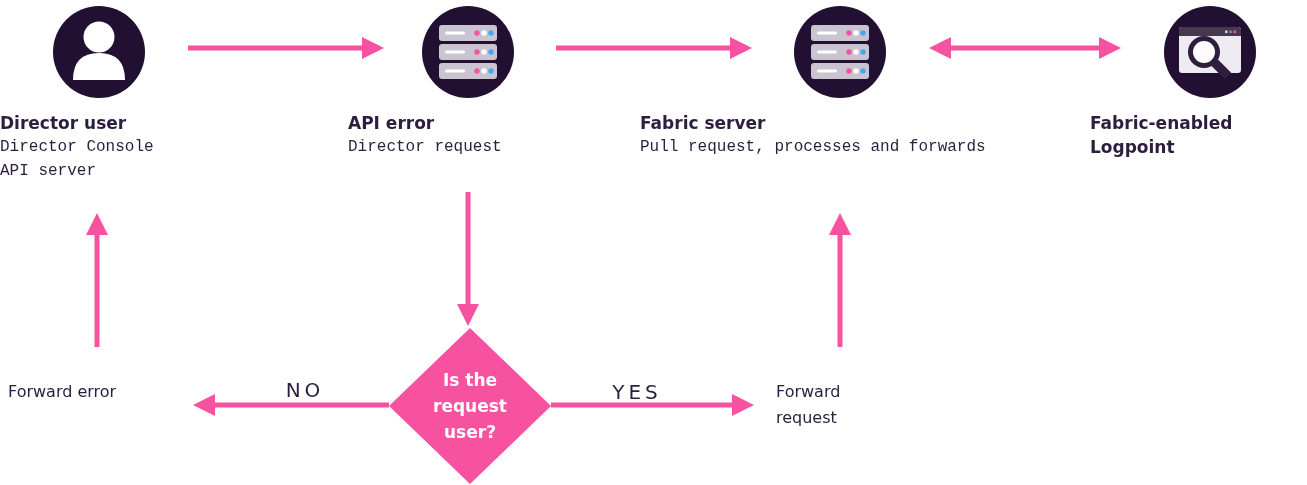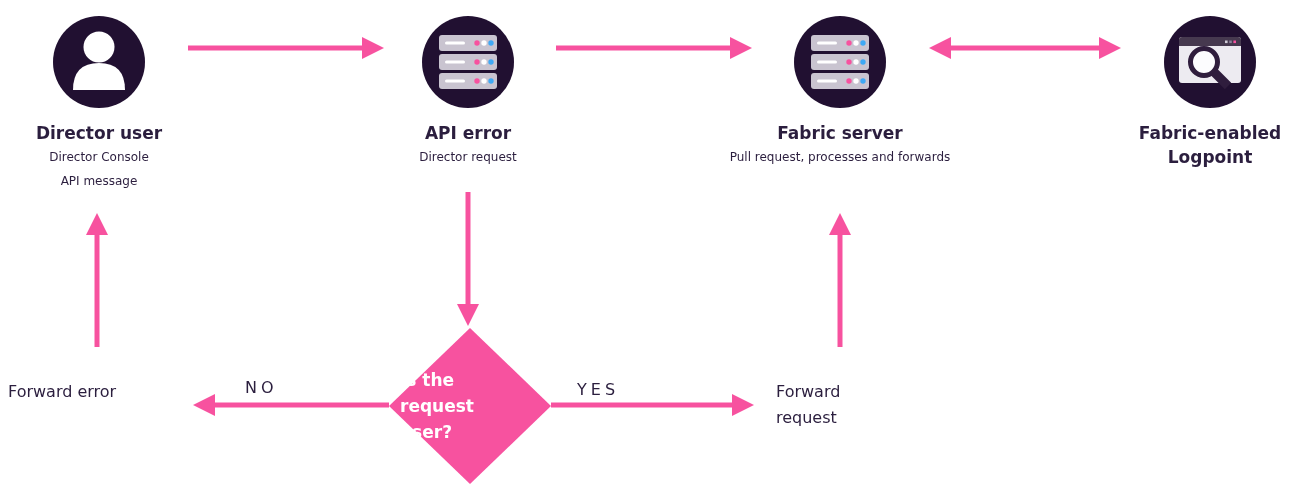--- a/index.html
+++ b/index.html
@@ -2,29 +2,29 @@
 <html style="--c-pink: #f7529f; --c-dark: #211031; --c-text: #2b1e3e; --c-gray: #c9c4d0; --c-blue: #3fa9f5; --c-window: #edebf1; --c-bar: #46394f; --c-mag: #2f1d3d;"><head>
 <meta charset="utf-8">
 <style>
   html,body{margin:0;padding:0;background:#fff;}
   body{font-family:"DejaVu Sans","Liberation Sans",sans-serif;color:var(--c-text,#2b1e3e);}
   .canvas{position:relative;width:1307px;height:485px;background:#fff;overflow:hidden;}
   .arrows{position:absolute;left:0;top:0;width:1307px;height:485px;}
   .aline{stroke:var(--c-pink);stroke-width:5;fill:none;}
   .ahead{fill:var(--c-pink);stroke:none;}
   .diamond{fill:var(--c-pink);}
-  .node{position:absolute;top:16px;text-align:center;}
+  .node{position:absolute;top:6px;}
   .circle{width:92px;height:92px;border-radius:50%;background:var(--c-dark);margin:0 auto;
           display:flex;align-items:center;justify-content:center;overflow:hidden;}
   .node-title{margin-top:13px;font-weight:bold;font-size:17px;line-height:24px;color:var(--c-text);}
   .node-title.cont{margin-top:0;}
-  .node-sub{font-size:12px;line-height:24px;color:var(--c-text);}
+  .node-sub{font-size:16px;line-height:24px;color:var(--c-text);font-family:Liberation Mono, monospace;}
   .flow-label{position:absolute;text-align:left;font-size:16px;line-height:26px;color:var(--c-text);}
-  .branch-label{position:absolute;font-size:16px;letter-spacing:4px;color:var(--c-text);}
-  .decision-text{position:absolute;left:400px;top:367px;width:140px;
+  .branch-label{position:absolute;text-align:center;font-size:20px;letter-spacing:4px;color:var(--c-text);}
+  .decision-text{position:absolute;left:400px;top:367px;width:140px;text-align:center;
                  font-weight:bold;font-size:17px;line-height:26px;color:#fff;}
   .line{display:block;}
   
   .f-white{fill:#fff;} .f-gray{fill:var(--c-gray);} .f-pink{fill:var(--c-pink);}
   .f-blue{fill:var(--c-blue);} .f-window{fill:var(--c-window);} .f-bar{fill:var(--c-bar);}
   .f-dot1{fill:#cfcbd6;} .f-dot2{fill:#8a7f98;}
   .mag-lens{fill:#fcfcfe;stroke:var(--c-mag);stroke-width:5;}
   .mag-handle{stroke:var(--c-mag);stroke-width:9;}
 </style>
 </head>
@@ -71,21 +71,21 @@
 
   <div class="node" style="left:0;width:198px;">
     <div class="circle">
       <svg width="92" height="92" viewBox="0 0 92 92">
         <circle class="f-white" cx="46" cy="31" r="15.5"></circle>
         <path class="f-white" d="M20 74 Q20 47 46 47 Q72 47 72 74 Z"></path>
       </svg>
     </div>
     <div class="node-title">Director user</div>
     <div class="node-sub">Director Console</div>
-    <div class="node-sub">API message</div>
+    <div class="node-sub">API server</div>
   </div>
 
   <div class="node" style="left:348px;width:240px;">
     <div class="circle">
       <svg width="62" height="62" viewBox="0 0 62 62">
         <g>
           <rect class="f-gray" x="2" y="4" width="58" height="16" rx="3"></rect>
           <rect class="f-white" x="8" y="10.5" width="20" height="3" rx="1.5"></rect>
           <circle class="f-pink" cx="40" cy="12" r="2.7"></circle>
             <circle class="f-white" cx="47" cy="12" r="2.7"></circle>

